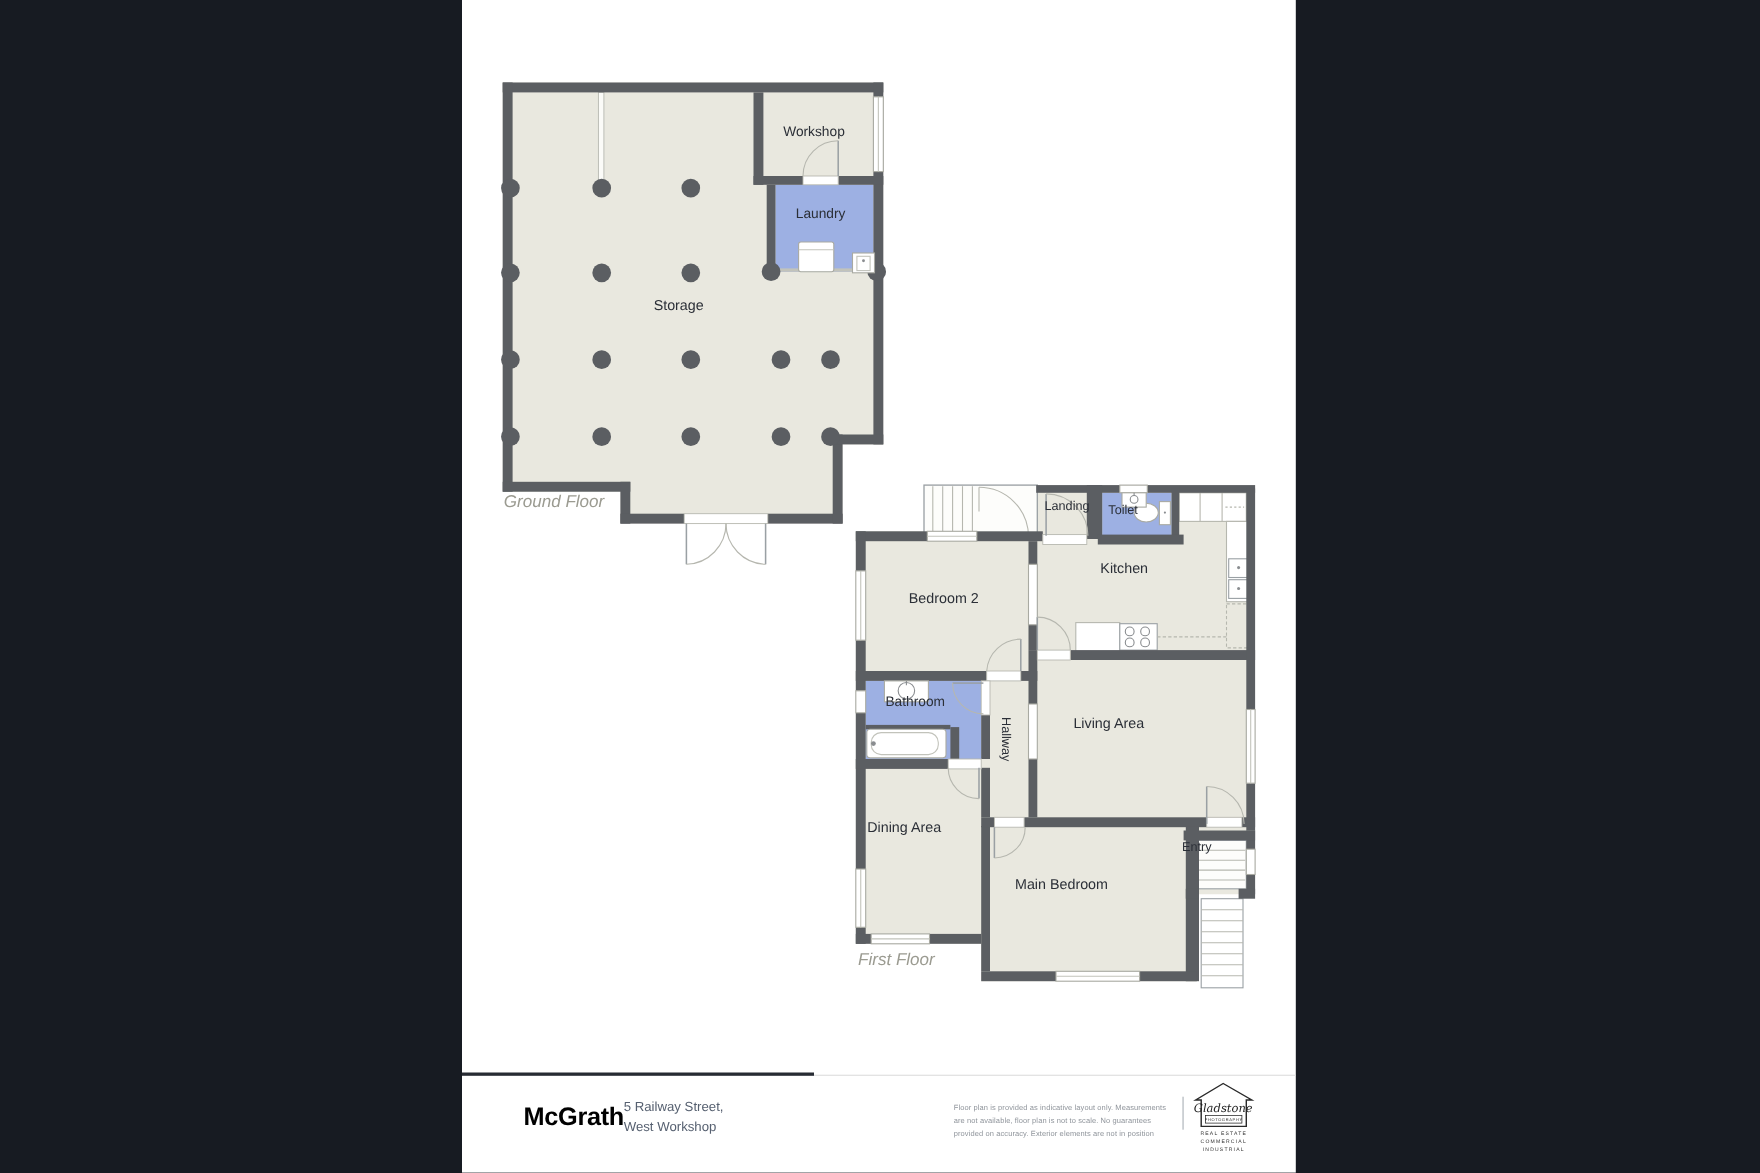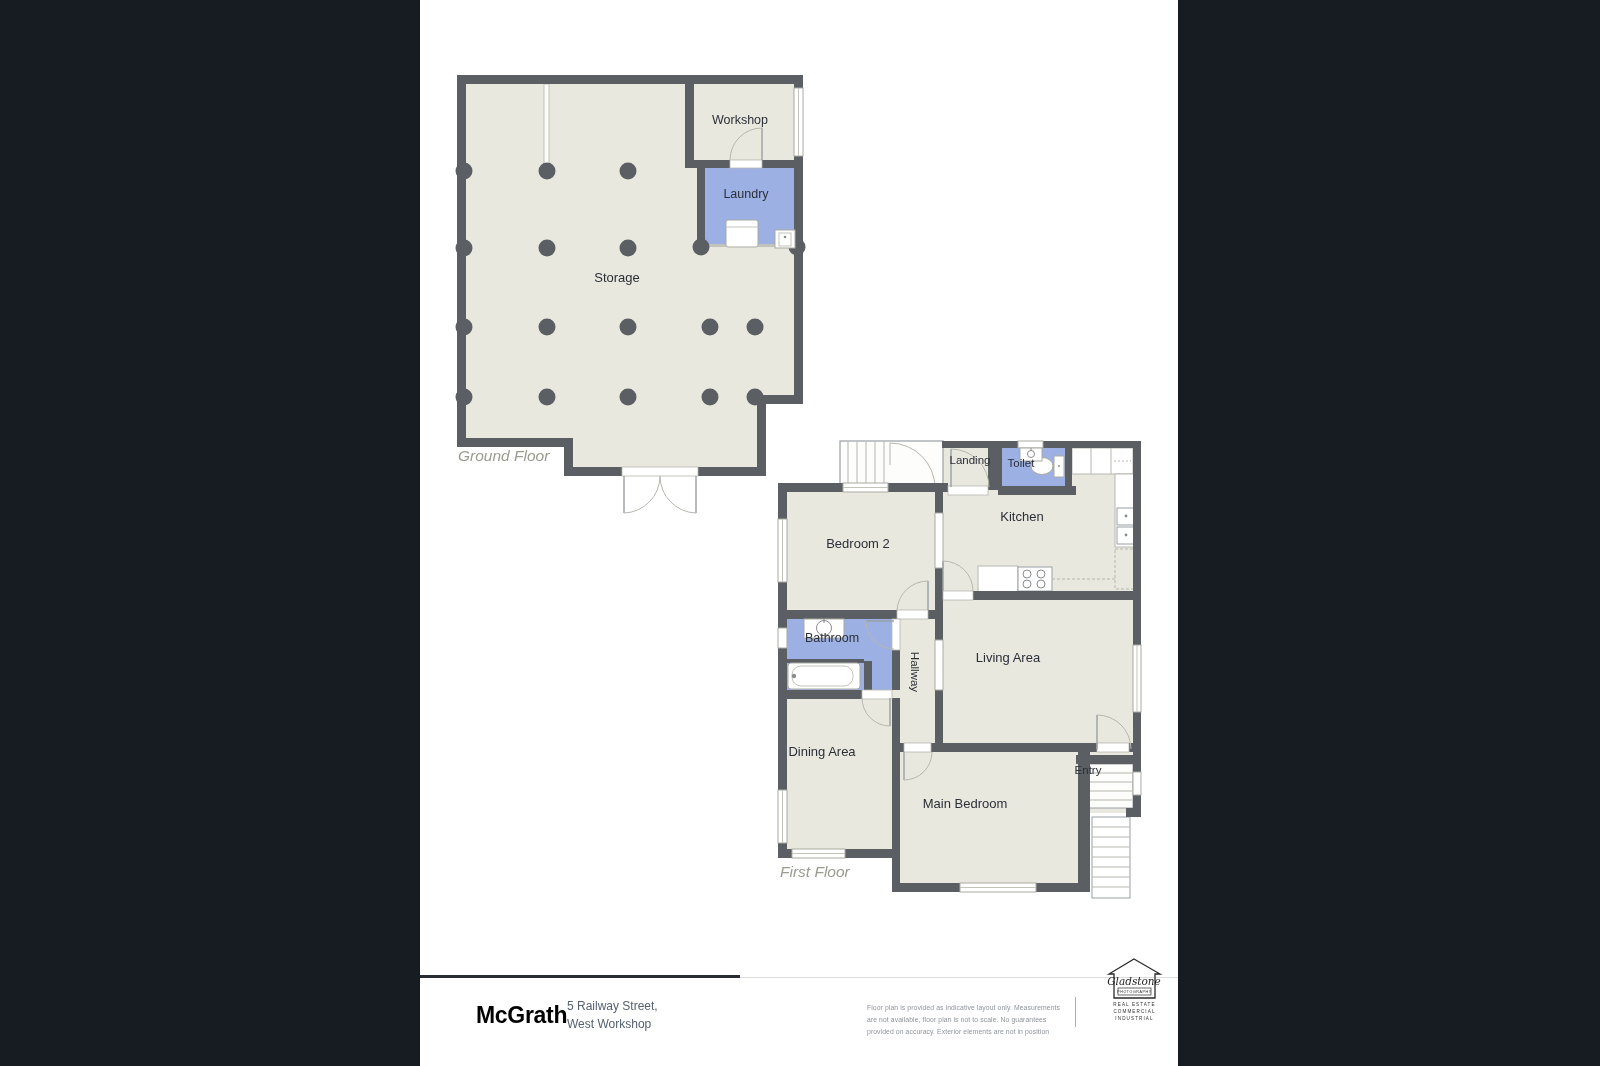--- a/index.html
+++ b/index.html
@@ -22,21 +22,21 @@
   }
   .address{
     position:absolute;left:147px;top:997px;
     font-size:12px;color:#566070;line-height:1.5;
   }
   .disclaimer{
     position:absolute;left:447px;top:1002px;width:204px;
     font-size:6.8px;color:#8f949b;line-height:1.75;letter-spacing:0.1px;
   }
   .vbar{position:absolute;left:655px;top:997px;width:1px;height:30px;background:#aab0b6;}
-  .glogo{position:absolute;left:664px;top:957px;margin-left:22px;}
+  .glogo{position:absolute;left:664px;top:983px;}
 </style>
 </head>
 <body>
 
 <div class="page">
 
 <svg class="plan-svg" width="758" height="970" viewBox="0 0 758 970">
 
   <g>
 

